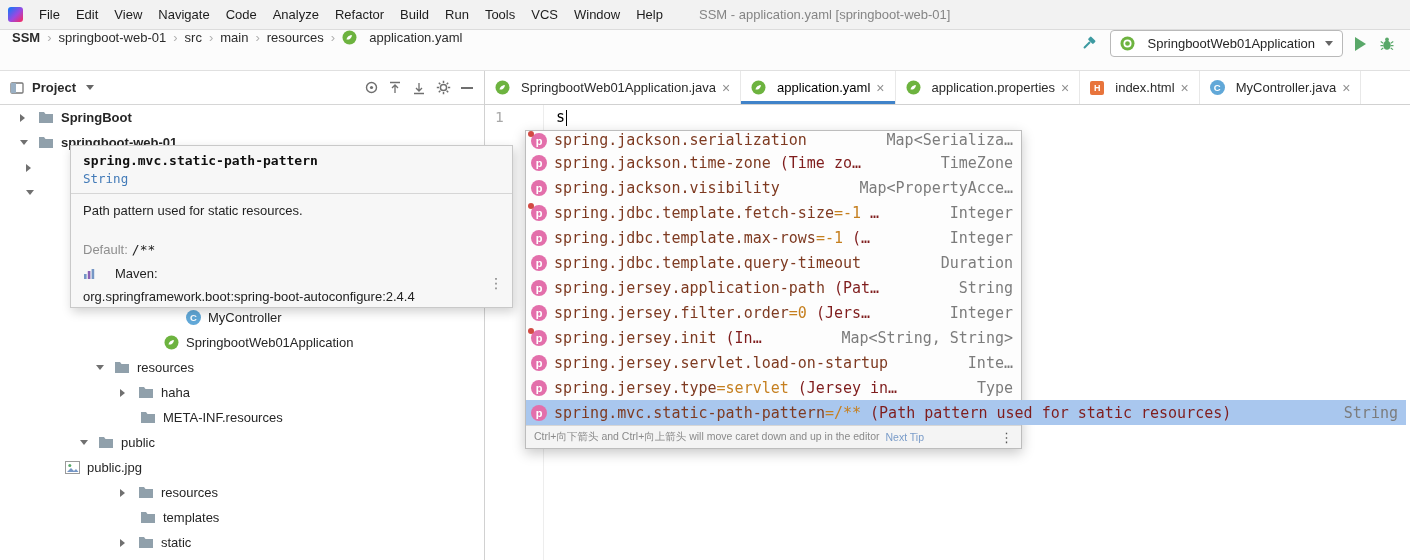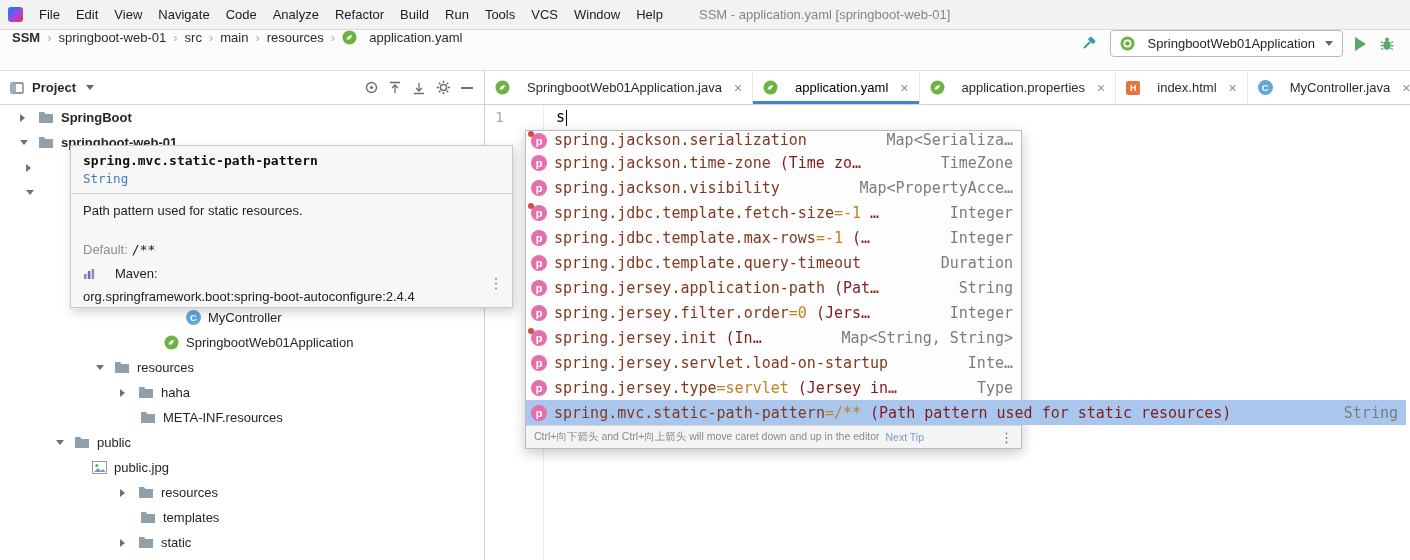--- a/index.html
+++ b/index.html
@@ -39,21 +39,21 @@
   .chev-r{width:0;height:0;border-top:4px solid transparent;border-bottom:4px solid transparent;border-left:5px solid #707070}
   .chev-d{width:0;height:0;border-left:4px solid transparent;border-right:4px solid transparent;border-top:5px solid #707070}
   .ticon{display:inline-flex;margin-right:7px;flex:none;align-items:center;justify-content:center}
   .circle-ic{width:15px;height:15px;border-radius:50%;display:inline-flex;align-items:center;justify-content:center;color:#fff;font:bold 9.5px "Liberation Sans",sans-serif;flex:none}
   .ic-class{background:#61a8d8}
   .ic-html{width:14px;height:14px;border-radius:2px;background:#e8743c;color:#fff;font:bold 9px "Liberation Sans",sans-serif;display:inline-flex;align-items:center;justify-content:center}
 
   
   .editor{flex:1;display:flex;flex-direction:column;min-width:0}
   .tabs{height:34px;border-bottom:1px solid #d1d1d1;display:flex;align-items:stretch;background:#fff;white-space:nowrap}
-  .tab{display:flex;align-items:center;gap:10px;padding:0 10px;border-right:1px solid #e8e8e8;color:#2b2b2b}
+  .tab{display:flex;align-items:center;gap:4px;padding:0 10px;border-right:1px solid #e8e8e8;color:#2b2b2b}
   .tab.active{box-shadow:inset 0 -3px 0 #4083c9;color:#000}
   .tab-close{color:#8f8f8f;font-size:14px;margin-left:2px}
   .editor-body{flex:1;display:flex;position:relative;background:#fff}
   .gutter{width:59px;border-right:1px solid #ededed;padding-left:10px;font:14.5px "DejaVu Sans Mono",monospace;line-height:25px;color:#a8a8a8;flex:none}
   .code{padding-left:12px;font:15px "DejaVu Sans Mono",monospace;line-height:25px;color:#000}
   .caret-line{display:inline-block;width:1px;height:16px;background:#000;vertical-align:middle;margin-left:1px}
 
   
   .docpopup{position:absolute;left:70px;top:145px;width:443px;height:163px;background:#f7f7f7;border:1px solid #c9c9c9;box-shadow:2px 4px 10px rgba(0,0,0,.18);z-index:20;padding:7px 12px;color:#1f1f1f}
   .doc-title{font:bold 13px "DejaVu Sans Mono",monospace;color:#0f0f0f}
@@ -275,32 +275,32 @@
         <span>haha</span>
       </div>
       <div class="trow" style="padding-left:140px">
         <span class="ticon">
             <svg width="16" height="13">
               <path d="M1 1h5l1.5 2H15v9H1z" fill="#90a0ab"></path>
             </svg>
           </span>
         <span>META-INF.resources</span>
       </div>
-      <div class="trow" style="padding-left:56px">
+      <div class="trow" style="padding-left:80px">
         <span class="chev">
             <span class="chev-d"></span>
           </span>
         <span class="ticon">
             <svg width="16" height="13">
               <path d="M1 1h5l1.5 2H15v9H1z" fill="#90a0ab"></path>
             </svg>
           </span>
         <span>public</span>
       </div>
-      <div class="trow" style="padding-left:92px">
+      <div class="trow" style="padding-left:65px">
         <span class="ticon">
             <svg width="15" height="13">
               <rect x="0.5" y="0.5" width="14" height="12" fill="#fff" stroke="#9a9a9a"></rect>
               <circle cx="4.8" cy="4.6" r="1.5" fill="#59a869"></circle>
               <path d="M2 11l4-4 3 3 2-2 2.5 3z" fill="#7596c5"></path>
             </svg>
           </span>
         <span>public.jpg</span>
       </div>
       <div class="trow" style="padding-left:120px">

